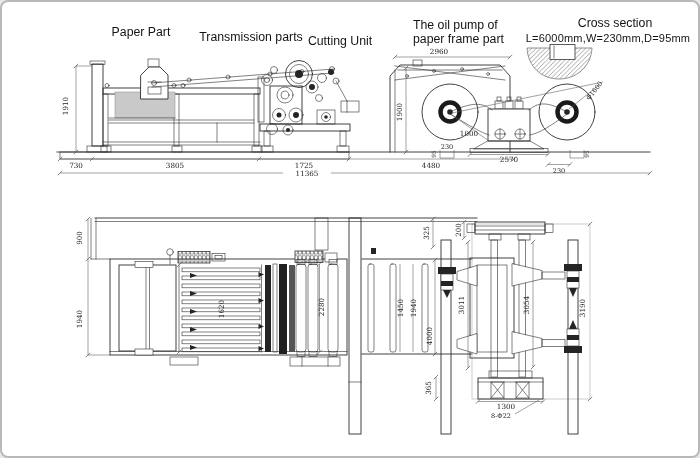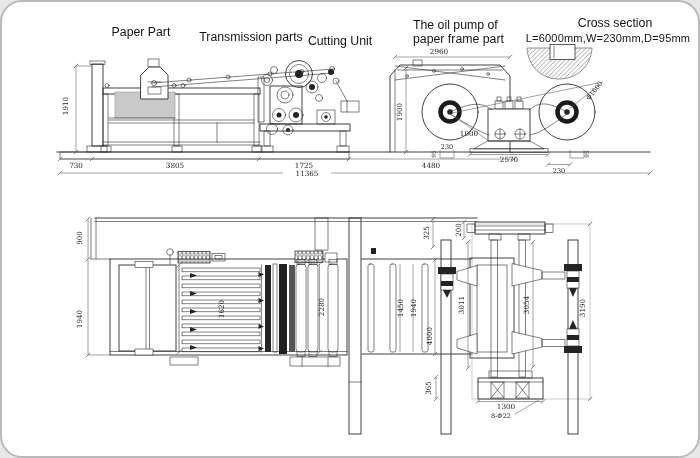--- a/index.html
+++ b/index.html
@@ -1,18 +1,18 @@
 <!DOCTYPE html>
 <html><head>
 <meta charset="utf-8">
 <style>
   html,body{margin:0;padding:0;background:#e8e8e8;}
   .frame{
     width:700px;height:458px;box-sizing:border-box;background:#fff;
-    border:2px solid #b9b9b9;border-radius:22px;overflow:hidden;position:relative;
+    border:2px solid #b9b9b9;border-radius:8px;overflow:hidden;position:relative;
   }
   svg{display:block;}
   .ln   {stroke:#2e2e2e;stroke-width:0.9;fill:none;stroke-linecap:square;}
   .ln2  {stroke:#2e2e2e;stroke-width:0.6;fill:none;stroke-linecap:square;}
   .thin {stroke:#aaa;stroke-width:0.6;fill:none;}
   .dimln{stroke:#555;stroke-width:0.55;fill:none;}
   .dk   {fill:#242424;stroke:none;}
   .gry  {fill:#c9c9c9;stroke:#999;stroke-width:0.6;}
   .wht  {fill:#fff;}
   .dim  {font:7.2px "DejaVu Serif", serif;fill:#1c1c1c;}

